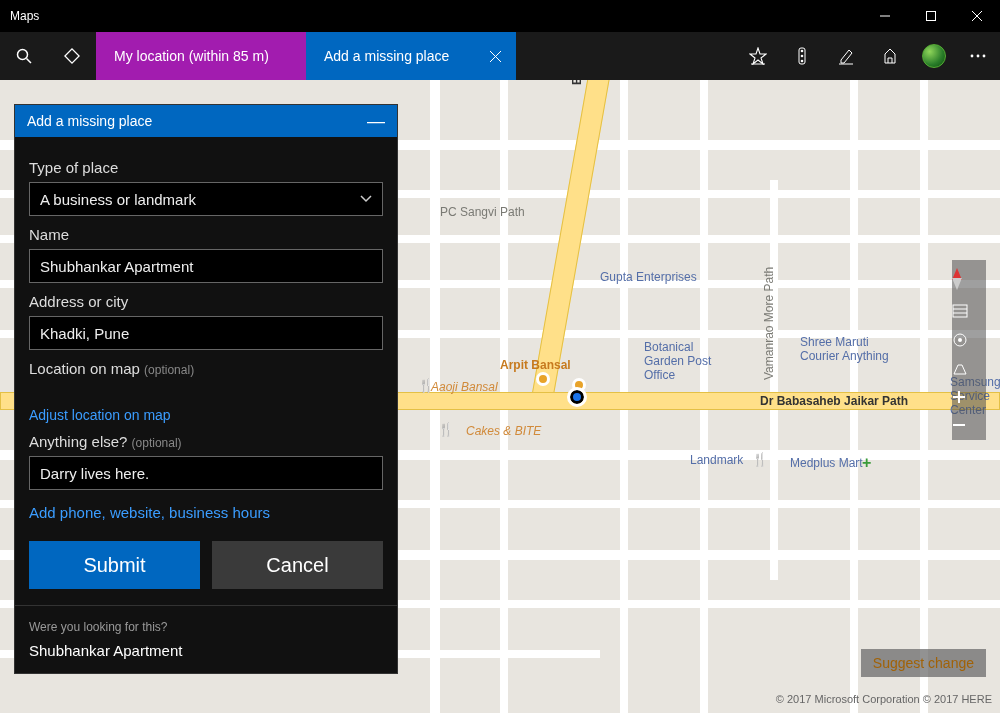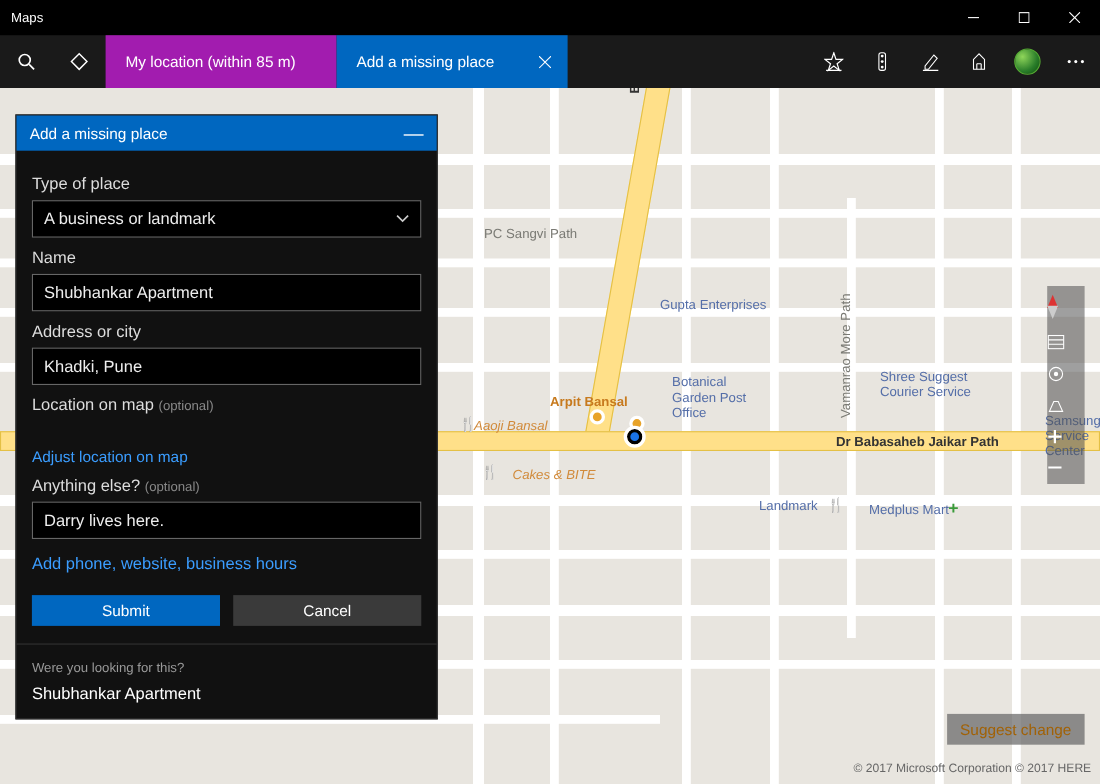--- a/index.html
+++ b/index.html
@@ -29,21 +29,21 @@
 .pin.blue { background:#1a73e8; border:3px solid #000; outline:3px solid #fff; }
 .side-panel { position:absolute; left:14px; top:24px; width:384px; background:#111; color:#eee; border:1px solid #333; }
 .panel-head { background:#0067c0; color:#fff; padding:8px 12px; font-size:14px; display:flex; justify-content:space-between; align-items:center; }
 .panel-body { padding:12px 14px 16px; font-size:14px; }
 .field-label { color:#ddd; margin:10px 0 6px; font-size:15px; }
 .optional { color:#888; font-size:12px; }
 .select, .textin { width:100%; height:34px; background:#000; border:1px solid #666; color:#eee; padding:0 10px; font-size:15px; display:flex; align-items:center; justify-content:space-between; }
 .textin input { background:transparent; border:0; color:#eee; font-size:15px; width:100%; outline:none; }
 .linkblue { color:#3b9dff; font-size:14px; margin-top:24px; display:inline-block; }
 .btnrow { display:flex; gap:12px; margin-top:20px; }
-.btn { flex:1; height:28px; display:flex; align-items:center; justify-content:center; font-size:14px; }
+.btn { flex:1; height:48px; display:flex; align-items:center; justify-content:center; font-size:20px; }
 .btn.primary { background:#0067c0; color:#fff; }
 .btn.secondary { background:#3a3a3a; color:#fff; }
 .panel-footer { border-top:1px solid #333; padding:14px; }
 .panel-footer .hint { color:#999; font-size:12px; margin-bottom:8px; }
 .panel-footer .resname { color:#fff; font-size:15px; }
 .panel-footer .resaddr { color:#888; font-size:12px; margin-top:2px; }
 .map-controls { position:absolute; right:14px; top:180px; width:34px; background:rgba(80,80,80,.55); display:flex; flex-direction:column; align-items:center; padding:8px 0; gap:14px; }
 .map-controls .ctrl { color:#fff; font-size:16px; width:100%; text-align:center; }
 .compass { width:0;height:0; border-left:5px solid transparent; border-right:5px solid transparent; border-bottom:12px solid #d33; margin-bottom:-2px; }
 .compass2 { width:0;height:0; border-left:5px solid transparent; border-right:5px solid transparent; border-top:12px solid #ccc; }
@@ -162,23 +162,23 @@
     <div class="road" style="left:770px;top:100px;width:8px;height:400px"></div>
     <div class="road" style="left:850px;top:0;width:8px;height:100%"></div>
     <div class="road" style="left:920px;top:0;width:8px;height:100%"></div>
 
     <div class="highway" style="left:560px;top:-20px;width:22px;height:350px;transform:rotate(10deg)"></div>
     <div class="highway" style="left:0;top:312px;width:100%;height:18px"></div>
 
     <div class="maplabel b" style="left:570px;top:5px;transform:rotate(-90deg);transform-origin:left top">Bhau Patil Roa</div>
     <div class="maplabel" style="left:440px;top:125px">PC Sangvi Path</div>
     <div class="maplabel link" style="left:600px;top:190px">Gupta Enterprises</div>
-    <div class="maplabel link" style="left:611px;top:260px;width:90px;white-space:normal">Botanical Garden Post Office</div>
+    <div class="maplabel link" style="left:644px;top:260px;width:90px;white-space:normal">Botanical Garden Post Office</div>
     <div class="maplabel" style="left:762px;top:300px;transform:rotate(-90deg);transform-origin:left top">Vamanrao More Path</div>
-    <div class="maplabel link" style="left:800px;top:255px;width:90px;white-space:normal">Shree Suggest Courier Service</div>
+    <div class="maplabel link" style="left:800px;top:255px;width:90px;white-space:normal">Shree Maruti Courier Anything</div>
     <div class="maplabel link" style="left:950px;top:295px;width:60px;white-space:normal">Samsung Service Center</div>
     <div class="maplabel" style="left:500px;top:278px;color:#c77a1e;font-weight:600">Arpit Bansal</div>
     <div class="maplabel" style="left:431px;top:300px;color:#d18a3a;font-style:italic">Aaoji Bansal</div>
     <div class="foodicon" style="left:418px;top:298px">🍴</div>
     <div class="maplabel" style="left:466px;top:344px;color:#d18a3a;font-style:italic">Cakes &amp; BITE</div>
     <div class="foodicon" style="left:438px;top:342px">🍴</div>
     <div class="maplabel b" style="left:760px;top:314px">Dr Babasaheb Jaikar Path</div>
     <div class="maplabel link" style="left:690px;top:373px">Landmark</div>
     <div class="foodicon" style="left:752px;top:372px">🍴</div>
     <div class="maplabel link" style="left:790px;top:376px">Medplus Mart</div>

